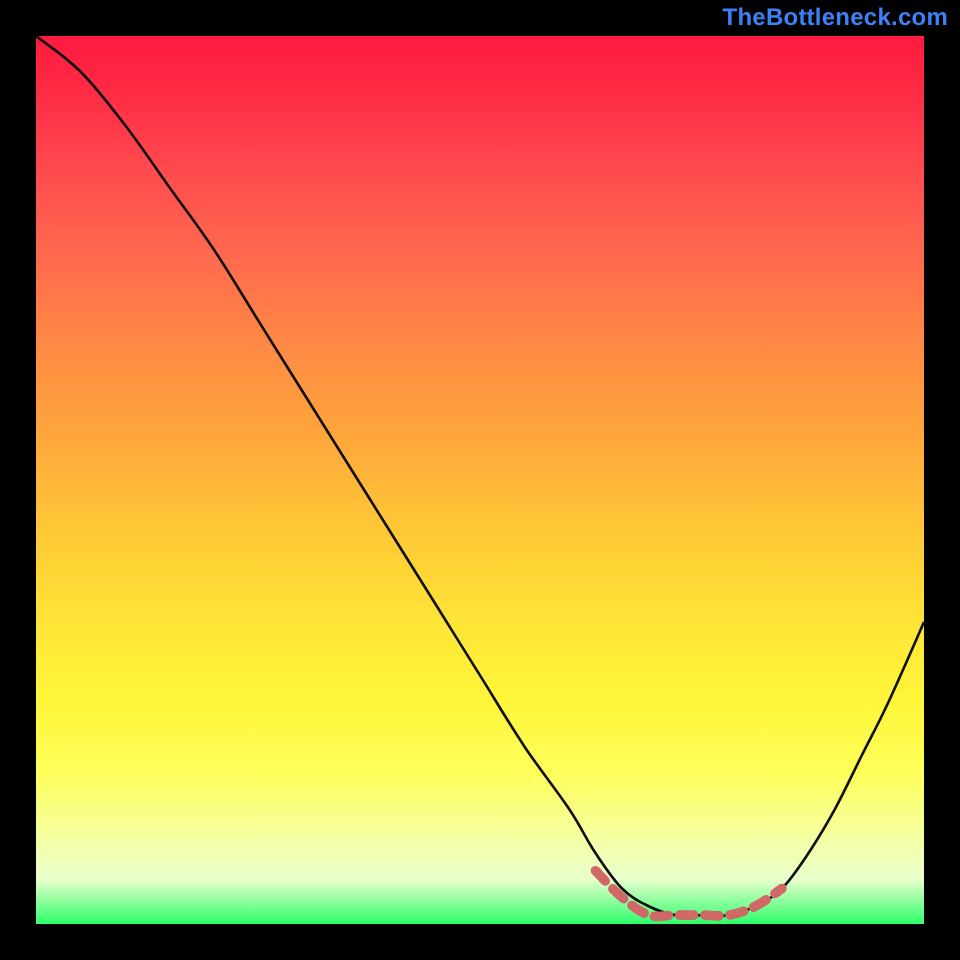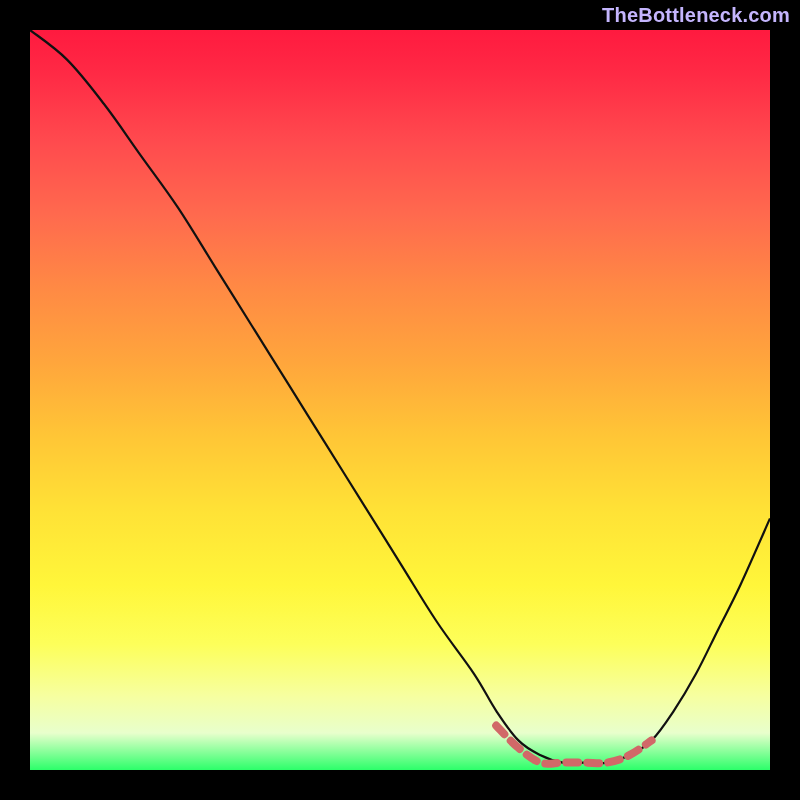--- a/index.html
+++ b/index.html
@@ -6,21 +6,21 @@
   html, body { width: 800px; height: 800px; overflow: hidden; }
   body { background: #000; position: relative; }
 
   .watermark {
     position: absolute;
     top: 4px;
     right: 10px;
     font-family: Arial, Helvetica, sans-serif;
     font-size: 20px;
     font-weight: bold;
-    color: #c4b5fd;
+    color: #3b82f6;
     z-index: 50;
     letter-spacing: 0.2px;
   }
 
   .plot-area {
     position: absolute;
     left: 30px;
     top: 30px;
     width: 740px;
     height: 740px;

